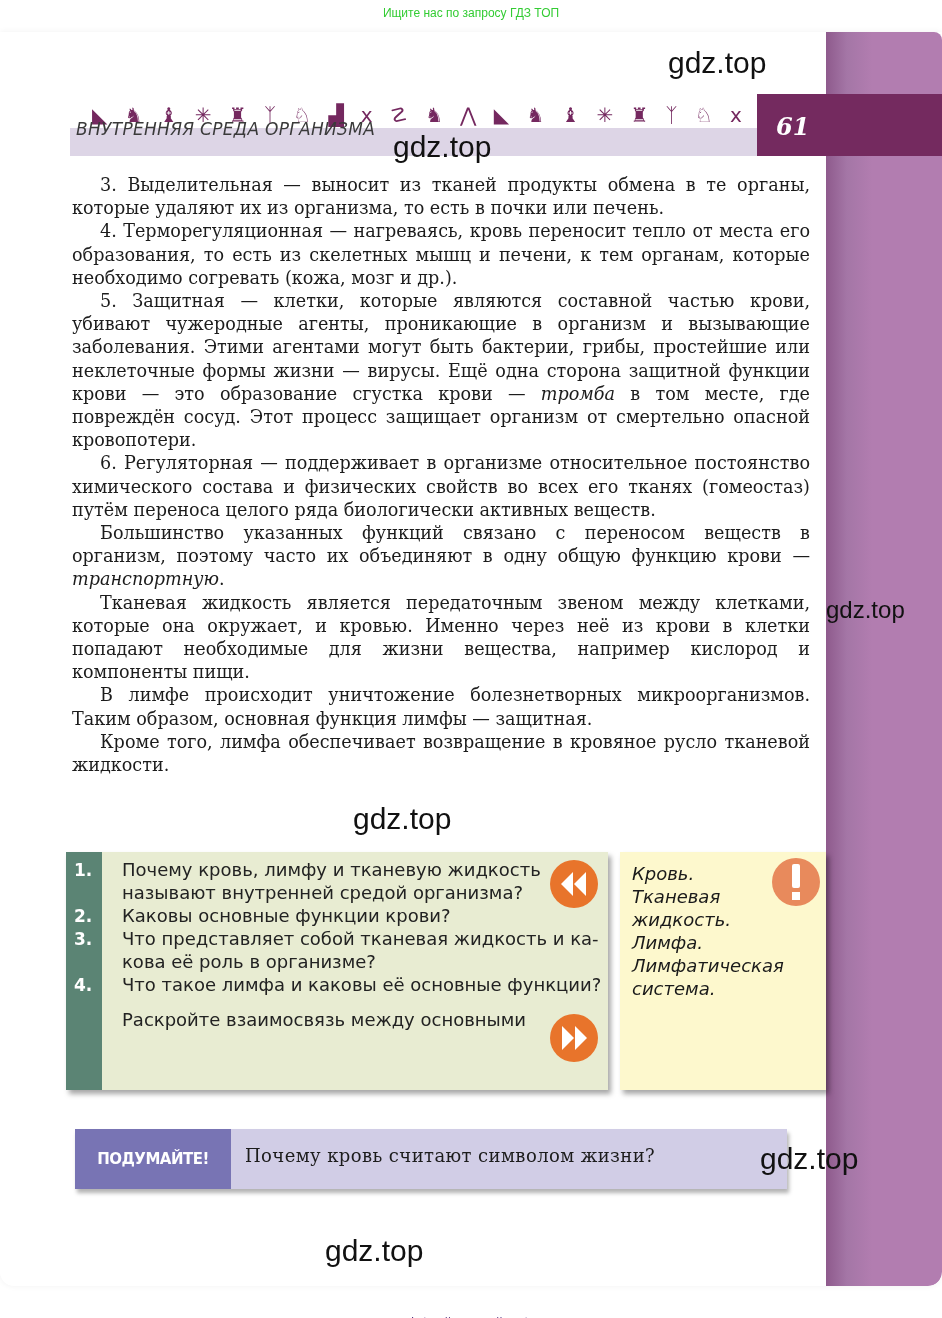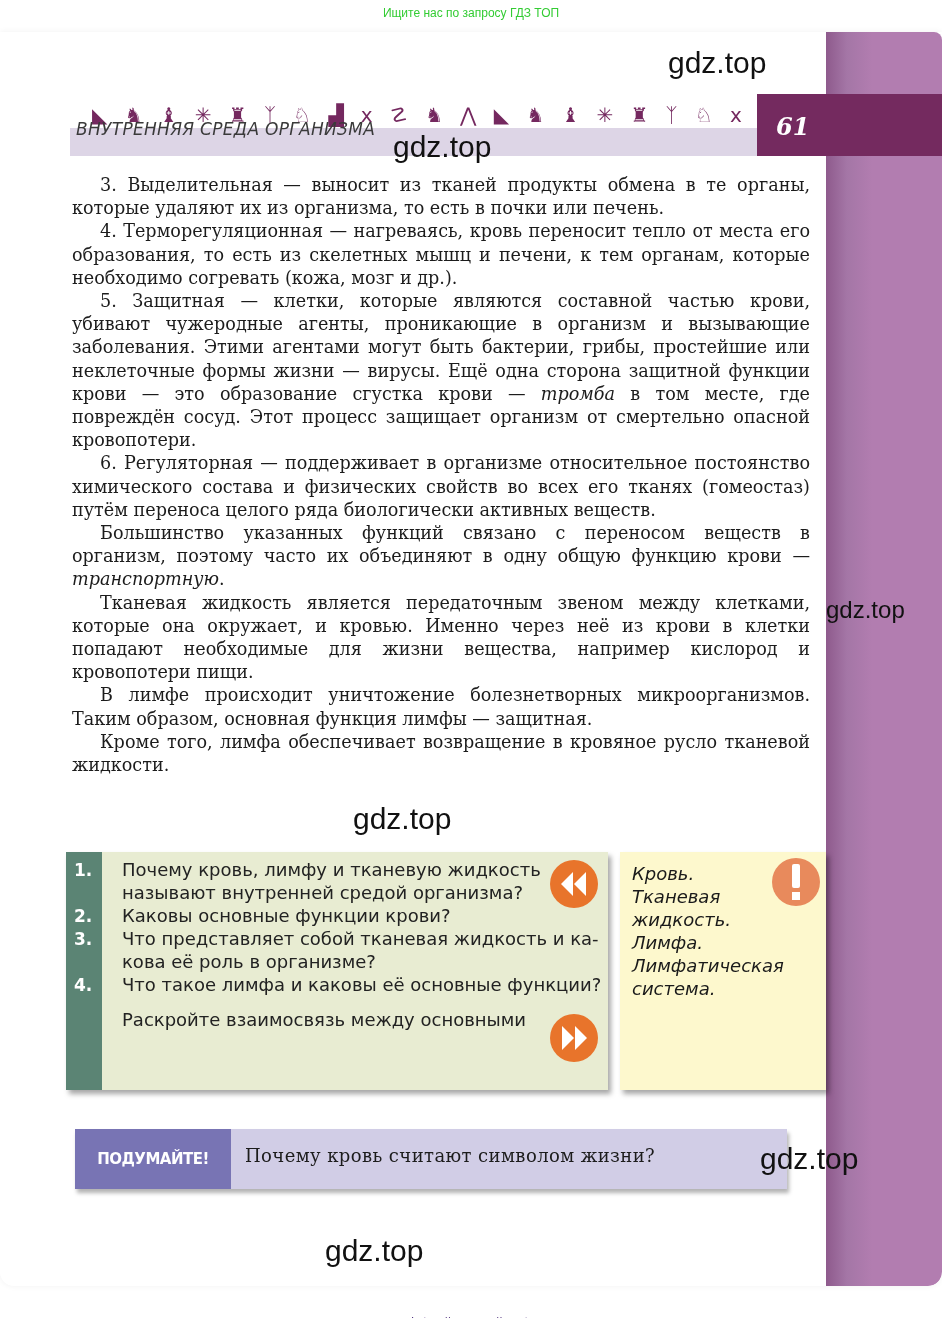--- a/index.html
+++ b/index.html
@@ -89,21 +89,21 @@
 
   <div class="wm" style="left:668px; top:14px;">gdz.top</div>
   <div class="wm" style="left:393px; top:98px;">gdz.top</div>
 
   <div class="body-text">
     <p>3. Выделительная — выносит из тканей продукты обмена в те органы, которые удаляют их из организма, то есть в почки или печень.</p>
     <p>4. Терморегуляционная — нагреваясь, кровь переносит тепло от места его образования, то есть из скелетных мышц и печени, к тем органам, которые необходимо согревать (кожа, мозг и др.).</p>
     <p><span>5. Защитная — клетки, которые являются составной частью крови, убивают чужеродные агенты, проникающие в организм и вызывающие заболевания. Этими агентами могут быть бактерии, грибы, простейшие или неклеточные формы жизни — вирусы. Ещё одна сторона защитной функции крови — это образование сгустка крови — </span><i>тромба</i><span> в том месте, где повреждён сосуд. Этот процесс защищает организм от смертельно опасной кровопотери.</span></p>
     <p>6. Регуляторная — поддерживает в организме относительное постоянство химического состава и физических свойств во всех его тканях (гомеостаз) путём переноса целого ряда биологически активных веществ.</p>
     <p><span>Большинство указанных функций связано с переносом веществ в организм, поэтому часто их объединяют в одну общую функцию крови — </span><i>транспортную</i><span>.</span></p>
-    <p>Тканевая жидкость является передаточным звеном между клетками, которые она окружает, и кровью. Именно через неё из крови в клетки попадают необходимые для жизни вещества, например кислород и кровопотери пищи.</p>
+    <p>Тканевая жидкость является передаточным звеном между клетками, которые она окружает, и кровью. Именно через неё из крови в клетки попадают необходимые для жизни вещества, например кислород и компоненты пищи.</p>
     <p>В лимфе происходит уничтожение болезнетворных микроорганизмов. Таким образом, основная функция лимфы — защитная.</p>
     <p>Кроме того, лимфа обеспечивает возвращение в кровяное русло тканевой жидкости.</p>
   </div>
 
   <div class="wm" style="left:826px; top:564px; font-size:24px;">gdz.top</div>
   <div class="wm" style="left:353px; top:770px;">gdz.top</div>
 
   <div class="q-box">
     <div class="q-bar"></div>
     <div class="q-num" style="top:8px;">1.</div>

